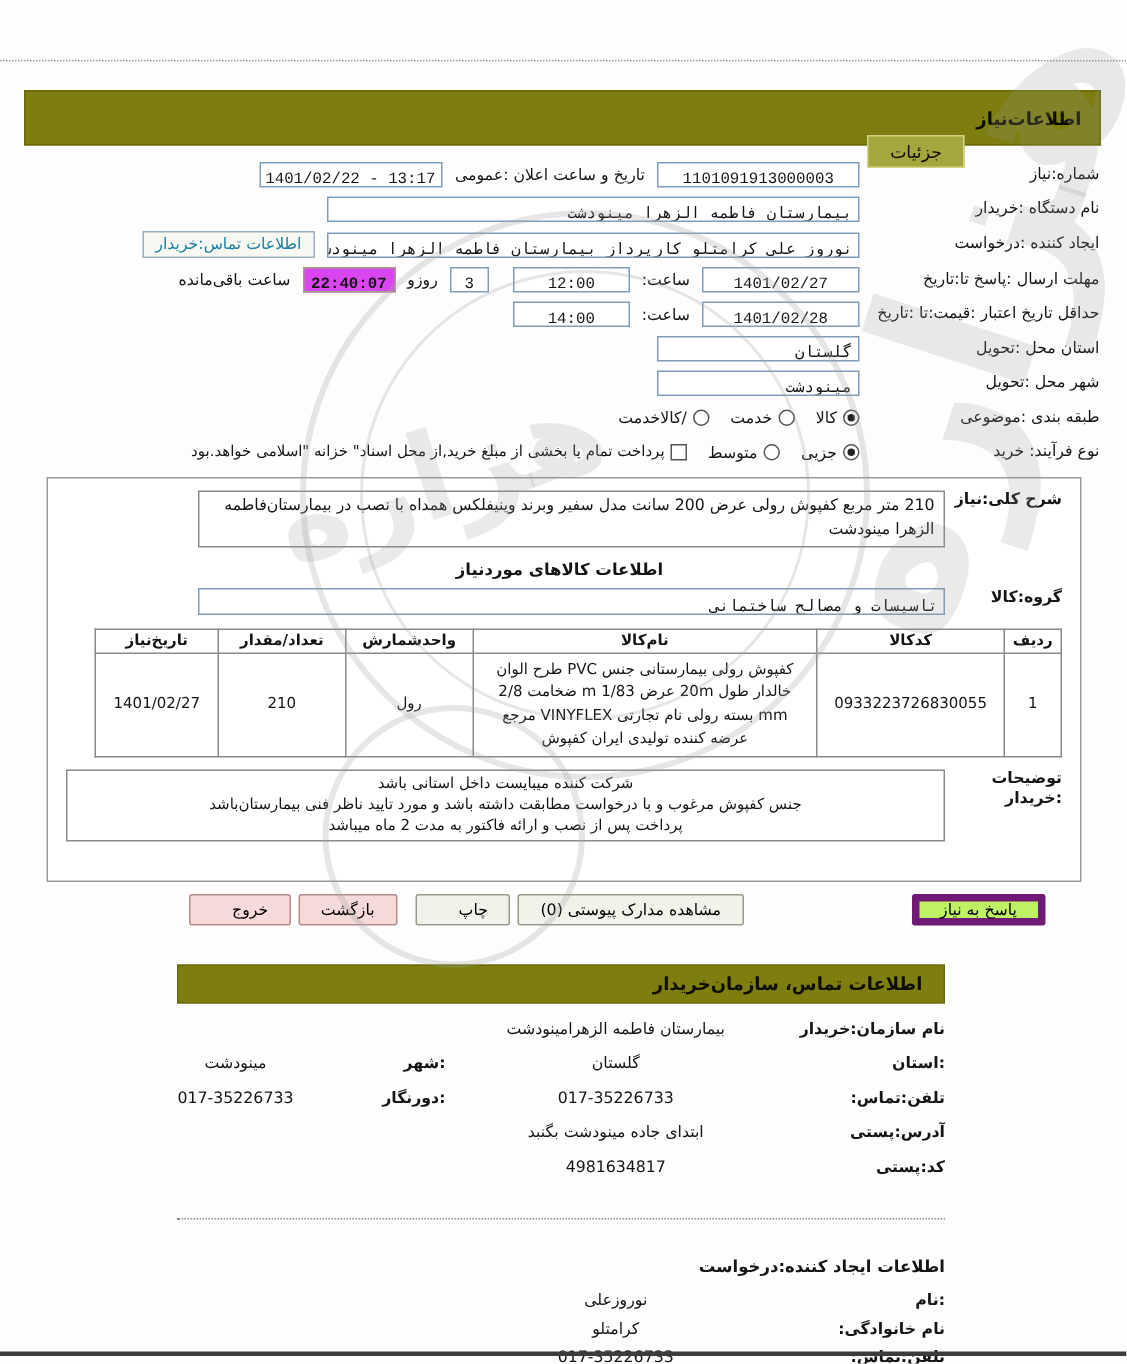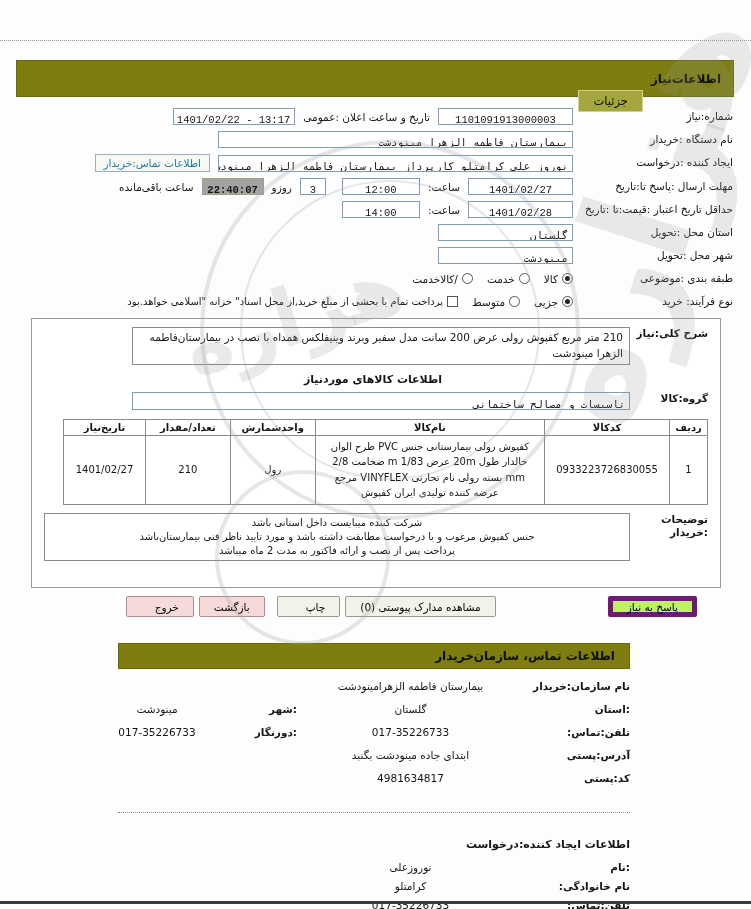--- a/index.html
+++ b/index.html
@@ -46,21 +46,21 @@
   .input {
     display: inline-block; flex: none;
     border: 1px solid #7f9db9; background: #fff;
     height: 17px; line-height: 15px; padding: 4px 4px;
     font-size: 10.5px; white-space: nowrap; overflow: hidden; font-family: Liberation Mono, monospace;
   }
   .ctr { text-align: center; }
   .w135 { width: 135px; } .w122 { width: 122px; } .w355 { width: 355px; }
   .w105 { width: 105px; } .w78 { width: 78px; } .w26 { width: 26px; }
   .w62 { width: 62px; } .w135b { width: 135px; }
-  .hl { background: #a3a3a3; border: 1px solid #a0a080; font-weight: bold; }
+  .hl { background: #d946ef; border: 1px solid #a0a080; font-weight: bold; }
   .contact-btn {
     border: 1px solid #9ab0c0; background: #f8f8f2; color: #1b7fa6;
     height: 18px; line-height: 16px; padding: 0 8px; margin-right: 8px;
     font-size: 10.5px; white-space: nowrap; cursor: pointer;
   }
   .gapR { margin-right: 16px; }
   .opt { display: inline-flex; align-items: center; margin-left: 14px; cursor: pointer; font-size: 10.5px; white-space: nowrap; }
   .radio {
     width: 11px; height: 11px; border: 1px solid #555; border-radius: 50%;
     background: #fff; display: inline-block; position: relative; margin-left: 4px; flex: none;

